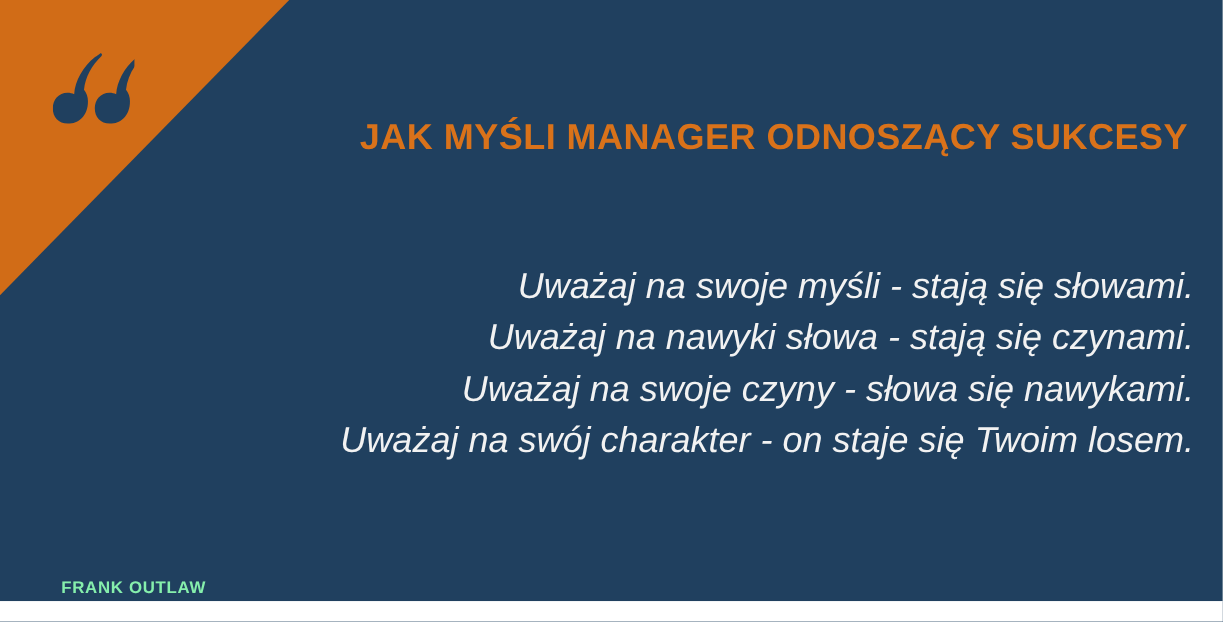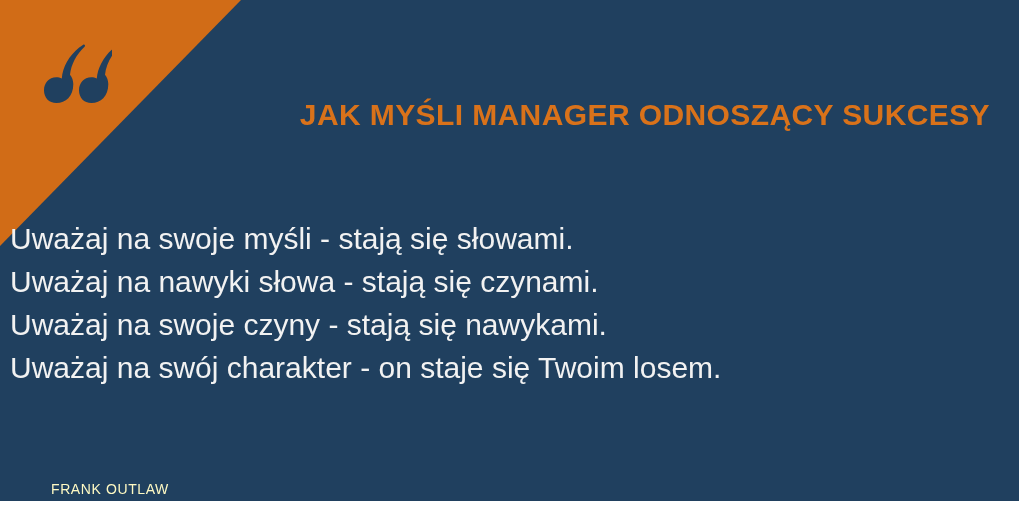--- a/index.html
+++ b/index.html
@@ -44,36 +44,38 @@
     font-weight: bold;
     letter-spacing: 0.4px;
     line-height: 38px;
     white-space: nowrap;
   }
   #quote-body {
     position: absolute;
     right: 24px;
     top: 217px;
     width: 985px;
+    text-align: right;
     color: #f2f2f2;
     font-size: 30px;
     font-weight: normal;
     line-height: 43px;
+    font-style: italic;
   }
   #quote-body .quote-line {
     display: block;
     white-space: nowrap;
   }
   #attribution {
     position: absolute;
     left: 51px;
     top: 480px;
-    color: #fef9c3;
+    color: #86efac;
     font-size: 14px;
-    font-weight: normal;
+    font-weight: bold;
     letter-spacing: 0.6px;
     line-height: 18px;
   }
 </style>
 </head>
 <body>
 
 <div id="quote-card">
 
   <div id="corner-wedge"></div>
@@ -85,19 +87,19 @@
         <path d="M47.5 61c-7.7 0-12.5-5.4-12.5-12.8 0-7.3 5-13 12.2-13 2.1 0 4 .45 5.6 1.25C53.6 25.4 60.1 13.6 70.2 5.6c1.6-1.3 3.1-2.3 4-2.9 1.3-.85 2.5.95 1.4 2.0-8.3 7.9-13.5 17.6-14.6 28.0 2.1 2.5 3.3 5.9 3.3 9.6C64.3 54.6 56.6 61 47.5 61z"></path>
       </g>
     </svg>
   </div>
 
   <div id="headline">JAK MYŚLI MANAGER ODNOSZĄCY SUKCESY</div>
 
   <div id="quote-body">
     <span class="quote-line">Uważaj na swoje myśli - stają się słowami.</span>
     <span class="quote-line">Uważaj na nawyki słowa - stają się czynami.</span>
-    <span class="quote-line">Uważaj na swoje czyny - stają się nawykami.</span>
+    <span class="quote-line">Uważaj na swoje czyny - słowa się nawykami.</span>
     <span class="quote-line">Uważaj na swój charakter - on staje się Twoim losem.</span>
   </div>
 
   <div id="attribution">FRANK OUTLAW</div>
 
 </div>
 
 </body></html>

